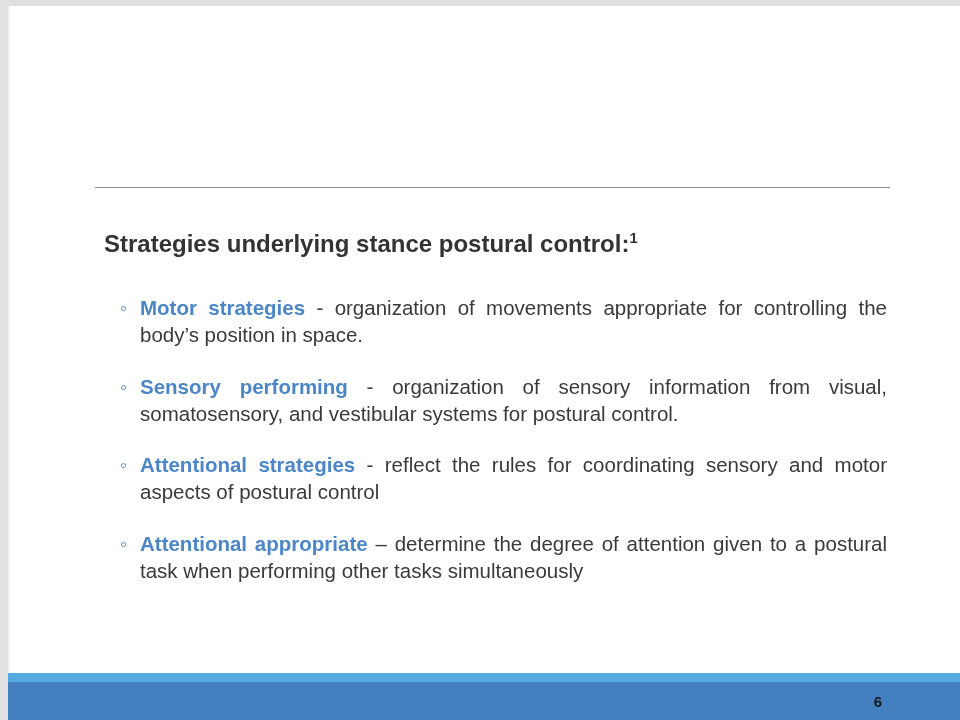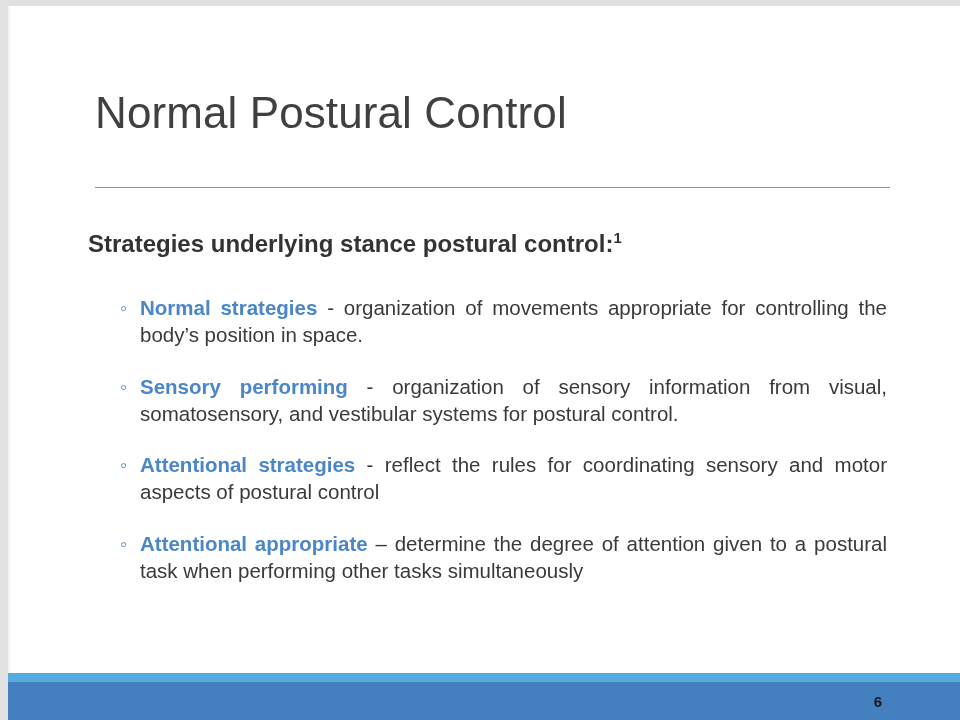--- a/index.html
+++ b/index.html
@@ -63,21 +63,21 @@
     left: 95px;
     top: 187px;
     width: 795px;
     height: 1px;
     background: #8f8f8f;
   }
 
   
   #leadin {
     position: absolute;
-    left: 88px;
+    left: 104px;
     top: 230px;
     width: 800px;
     font-size: 24px;
     font-weight: 600;
     color: #333333;
     line-height: 1.2;
     white-space: nowrap;
   }
   #leadin sup {
     font-size: 0.62em;
@@ -156,30 +156,29 @@
 </style>
 </head>
 <body>
 
 <div id="slide">
 
   <div class="frame-top"></div>
   <div class="frame-left"></div>
   <div class="frame-left-inner"></div>
 
-  <div id="title">Normal Postural Control</div>
 
   <div id="title-rule"></div>
 
   <div id="leadin"><span>Strategies underlying stance postural control:</span><sup>1</sup></div>
 
   <div id="bullets">
 
     <div class="bullet">
-      <span class="bullet-marker">◦</span><span class="bullet-head">Normal strategies</span><span class="bullet-sep"> -  </span><span class="bullet-body">organization of movements appropriate for controlling the body’s position in space.</span>
+      <span class="bullet-marker">◦</span><span class="bullet-head">Motor strategies</span><span class="bullet-sep"> -  </span><span class="bullet-body">organization of movements appropriate for controlling the body’s position in space.</span>
     </div>
 
     <div class="bullet">
       <span class="bullet-marker">◦</span><span class="bullet-head">Sensory performing</span><span class="bullet-sep"> -  </span><span class="bullet-body">organization of sensory information from visual, somatosensory, and vestibular systems for postural control.</span>
     </div>
 
     <div class="bullet">
       <span class="bullet-marker">◦</span><span class="bullet-head">Attentional strategies</span><span class="bullet-sep"> -  </span><span class="bullet-body">reflect the rules for coordinating sensory and motor aspects of postural control</span>
     </div>
 

